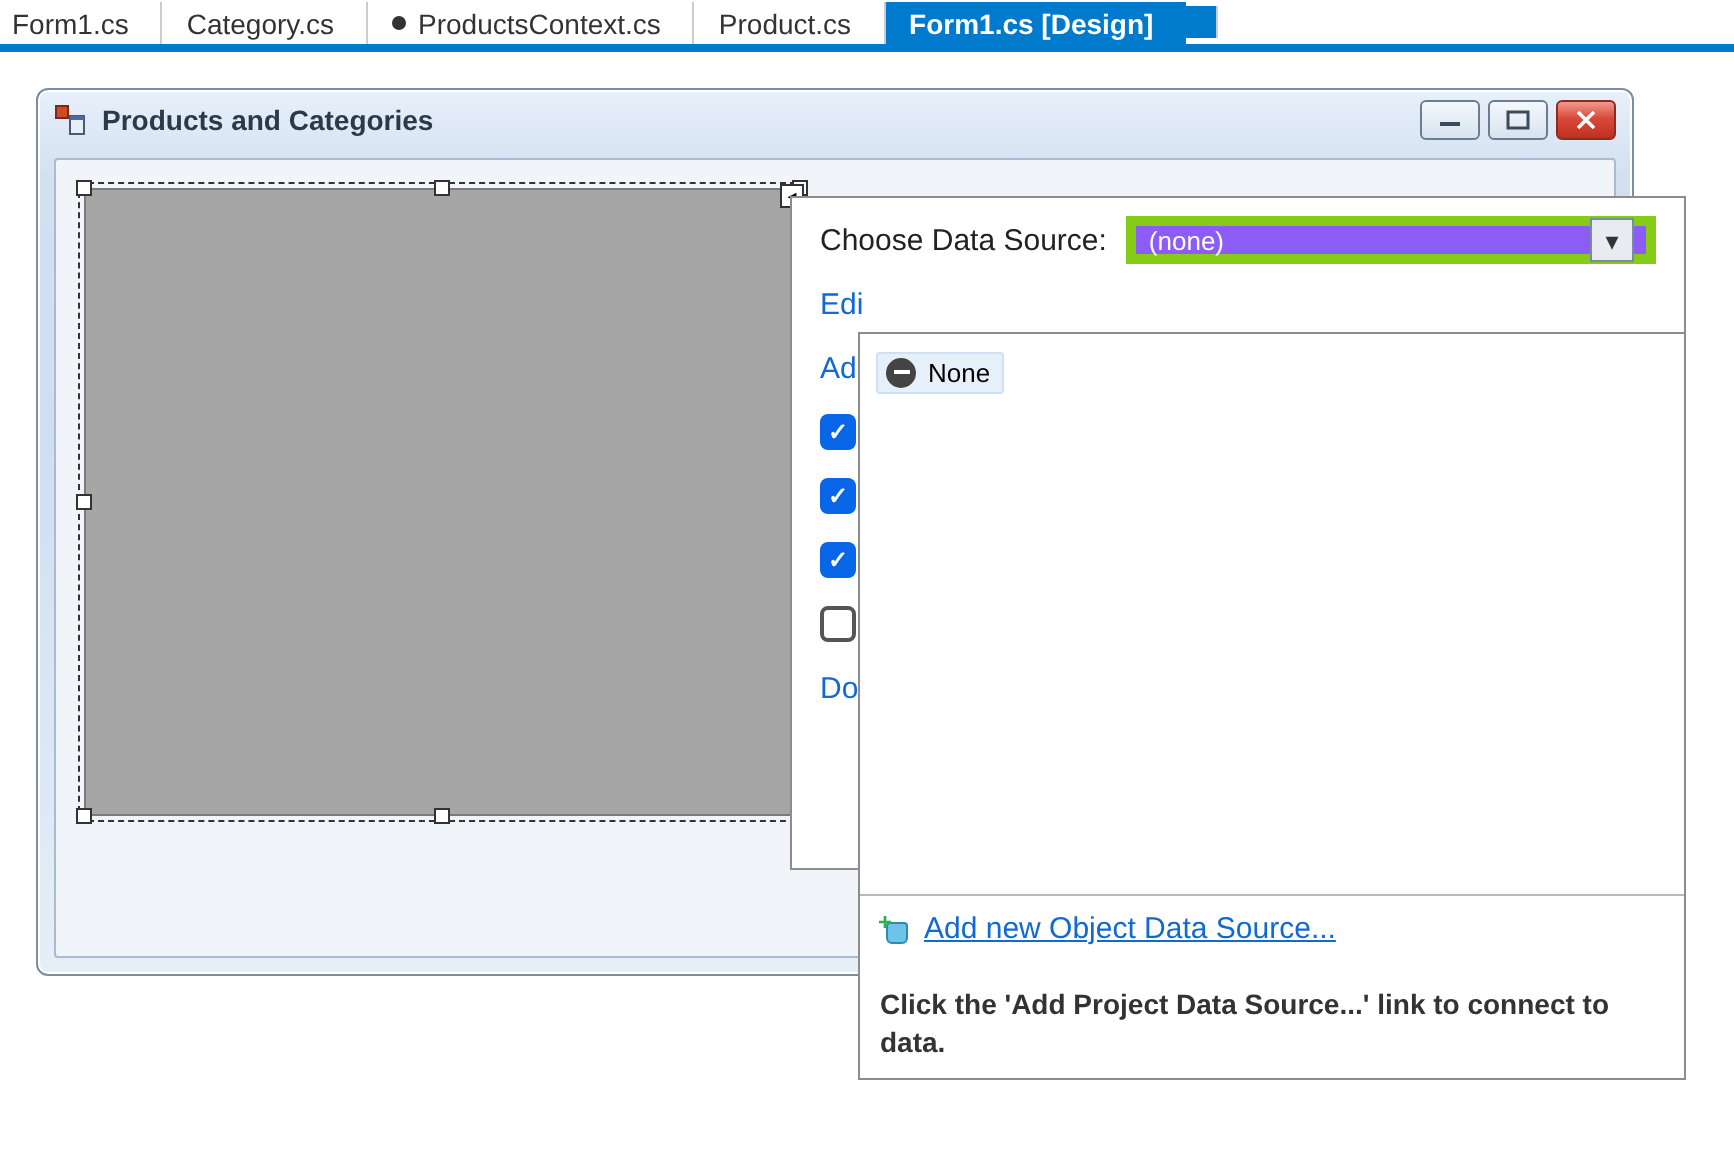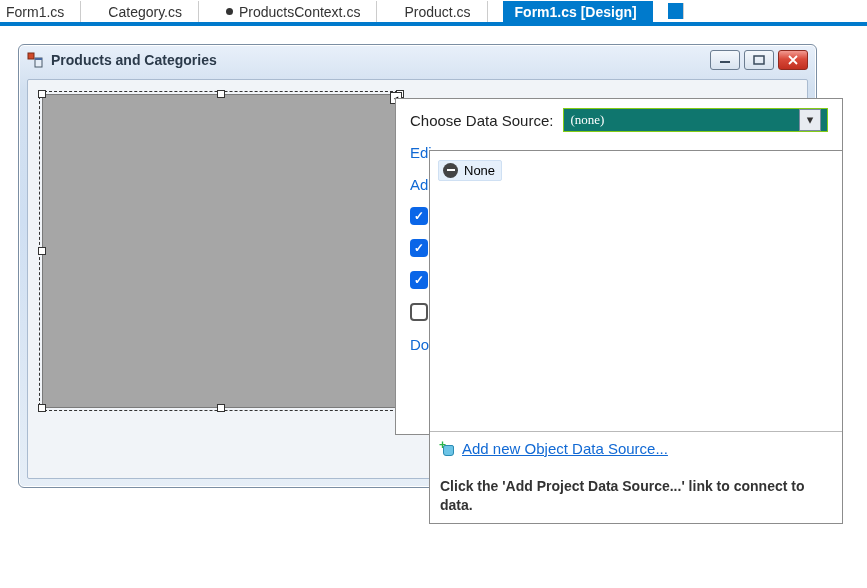--- a/index.html
+++ b/index.html
@@ -13,21 +13,21 @@
       position: relative;
     }
     
     .tab-strip {
       display: flex;
       align-items: center;
       height: 26px;
       background: #fff;
       border-bottom: 4px solid #007acc;
       padding-left: 4px;
-      gap: 15px;
+      gap: 0;
       white-space: nowrap;
     }
     .tab {
       padding: 3px 16px 2px 12px;
       color: #333;
       display: flex;
       align-items: center;
       gap: 6px;
       border-right: 1px solid #ccc;
       cursor: pointer;
@@ -196,43 +196,42 @@
     }
     .chk.on { background: #0a66e8; }
     .chk.on::after {
       content: "✓"; color: #fff; font-size: 12px; font-weight: 700;
     }
     .chk.off { border: 2px solid #555; background: #fff; }
 
     .combo {
       flex: 1;
       height: 24px;
-      background: #0f766e;
+      background: #8b5cf6;
       color: #fff;
       display: flex; align-items: center;
       padding: 0 6px;
-      border: 1px solid #84cc16;
+      border: 5px solid #84cc16;
       position: relative;
       cursor: pointer;
-      font-family: Liberation Serif, serif;
     }
     .combo-btn {
       width: 22px; height: 22px;
       margin-left: auto;
       background: #e8ecf1;
       border: 1px solid #7a8aa0;
       display: flex; align-items: center; justify-content: center;
       color: #333;
     }
 
     
     .dropdown {
       position: absolute;
       left: 429px;
-      top: 150px;
+      top: 166px;
       width: 414px;
       background: #fff;
       border: 1px solid #8c8c8c;
       z-index: 20;
     }
     .dropdown-body {
       height: 280px;
       padding: 8px;
     }
     .tree-item {

